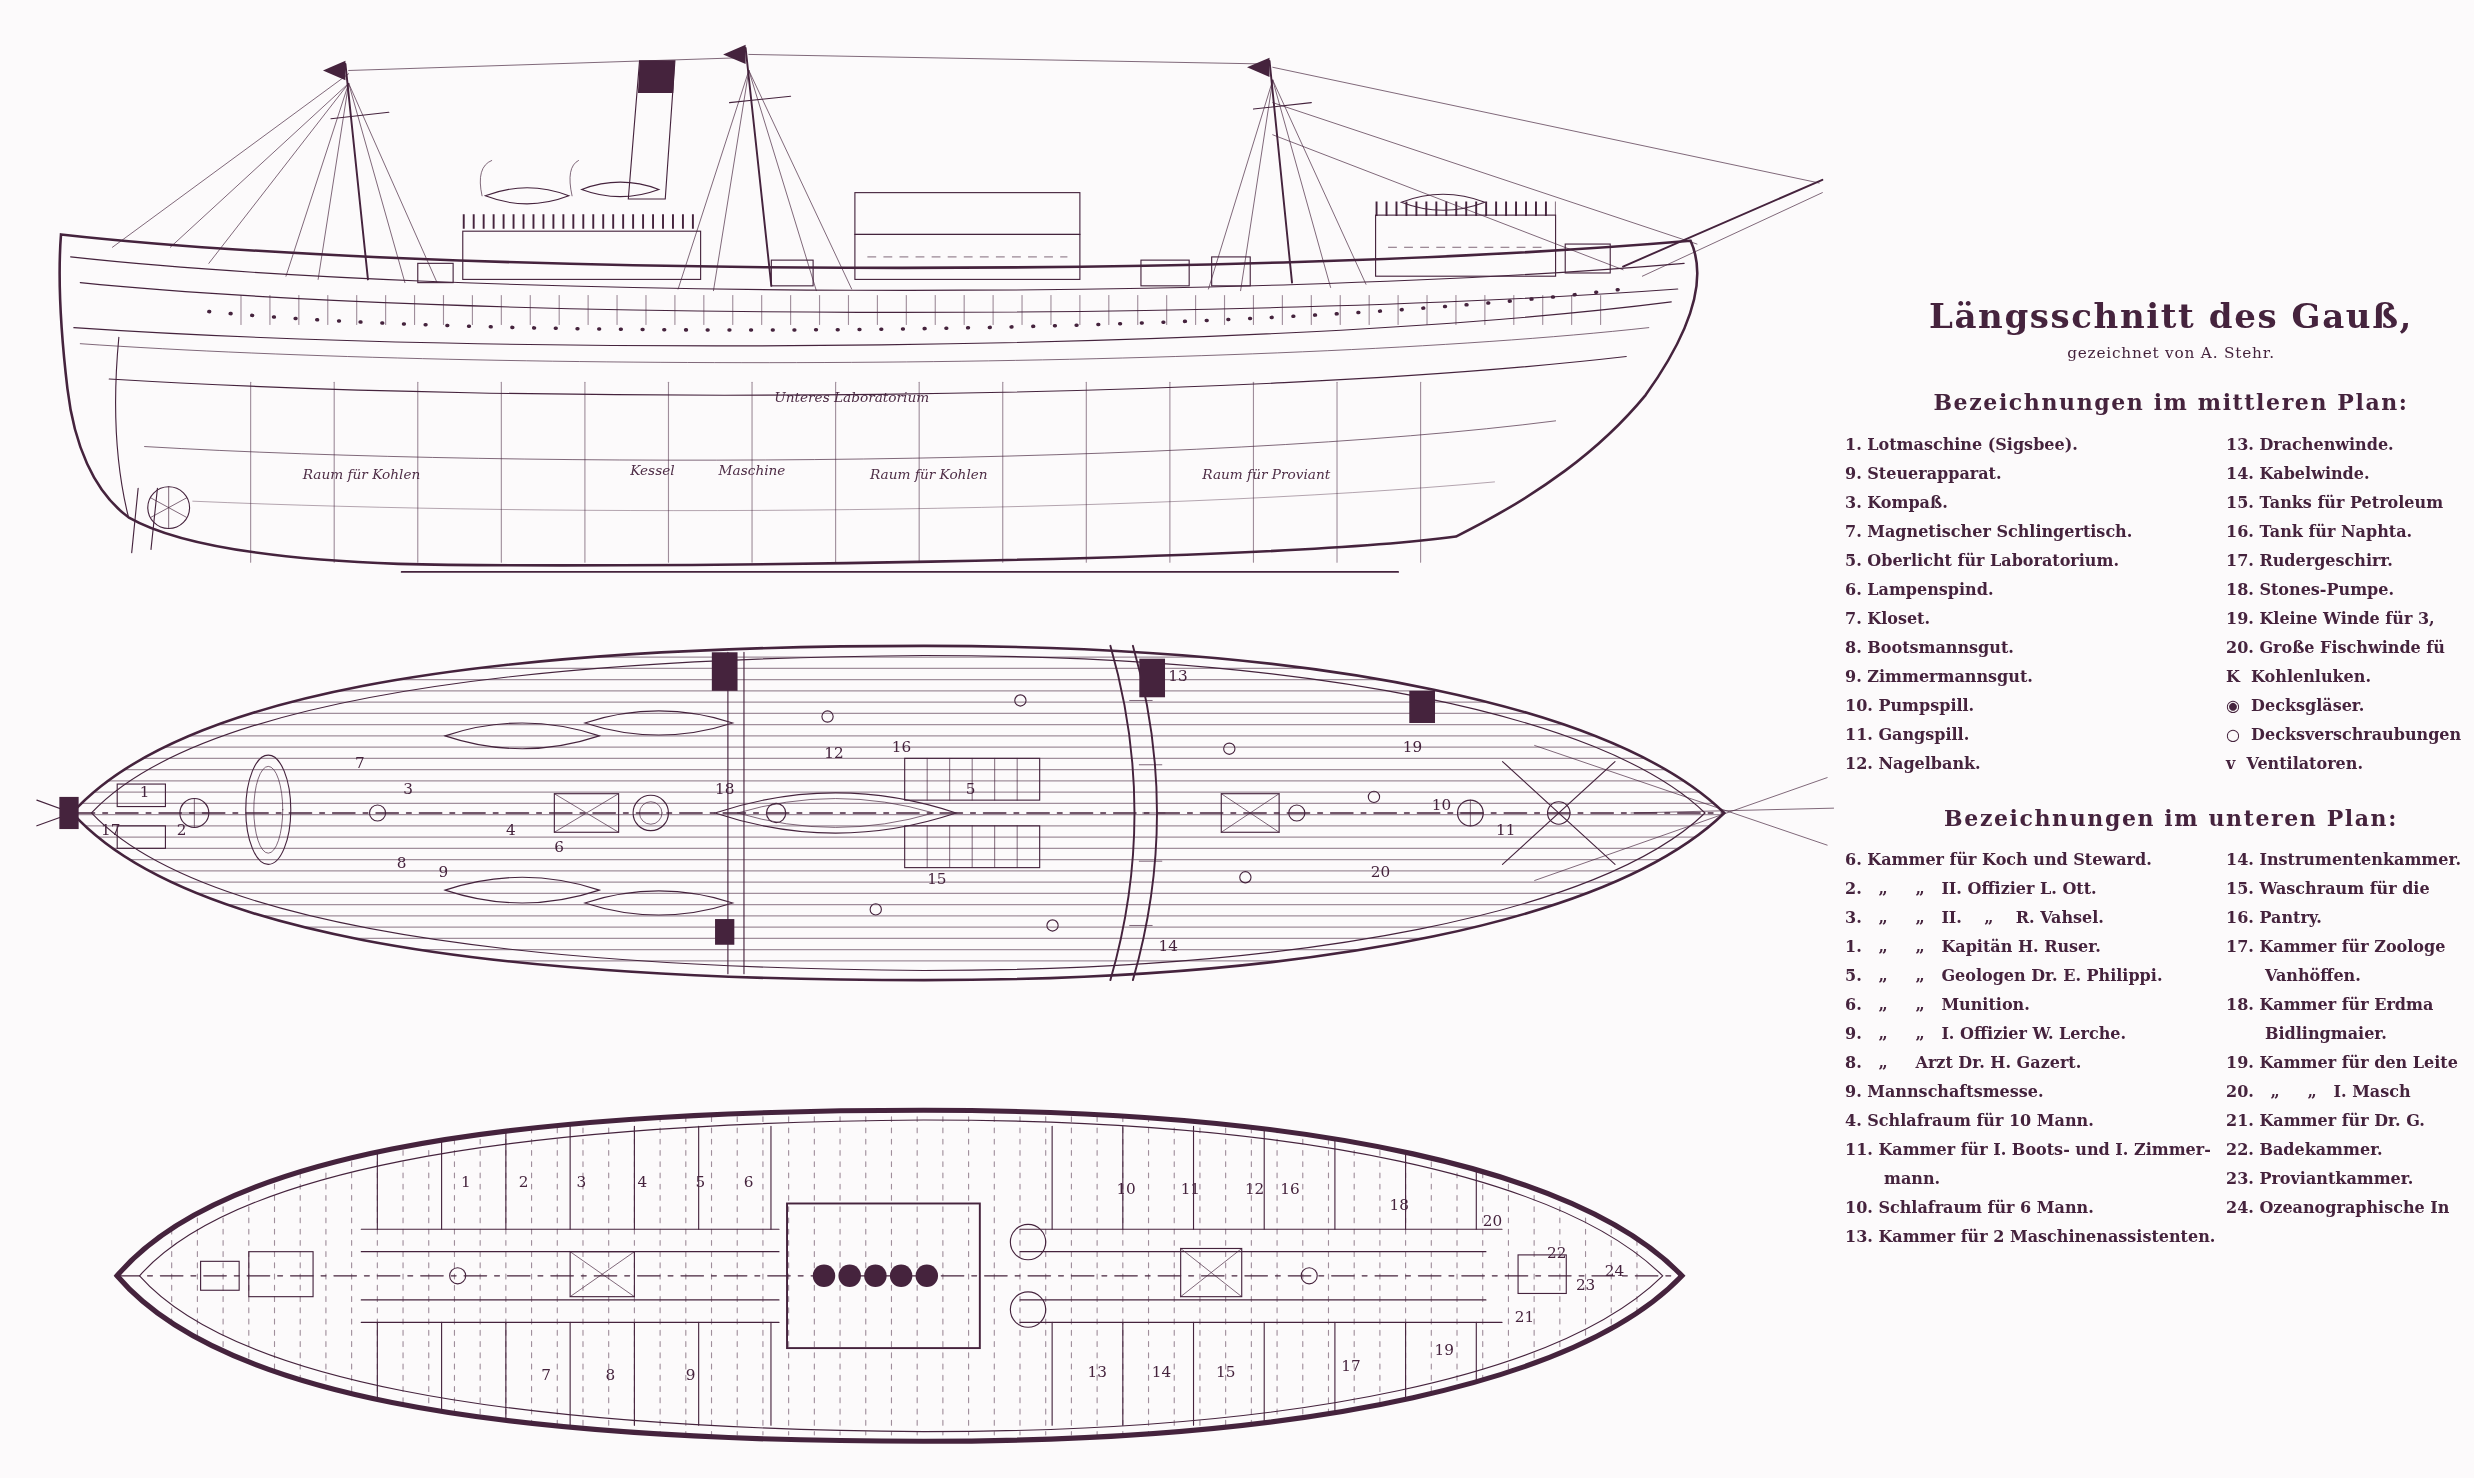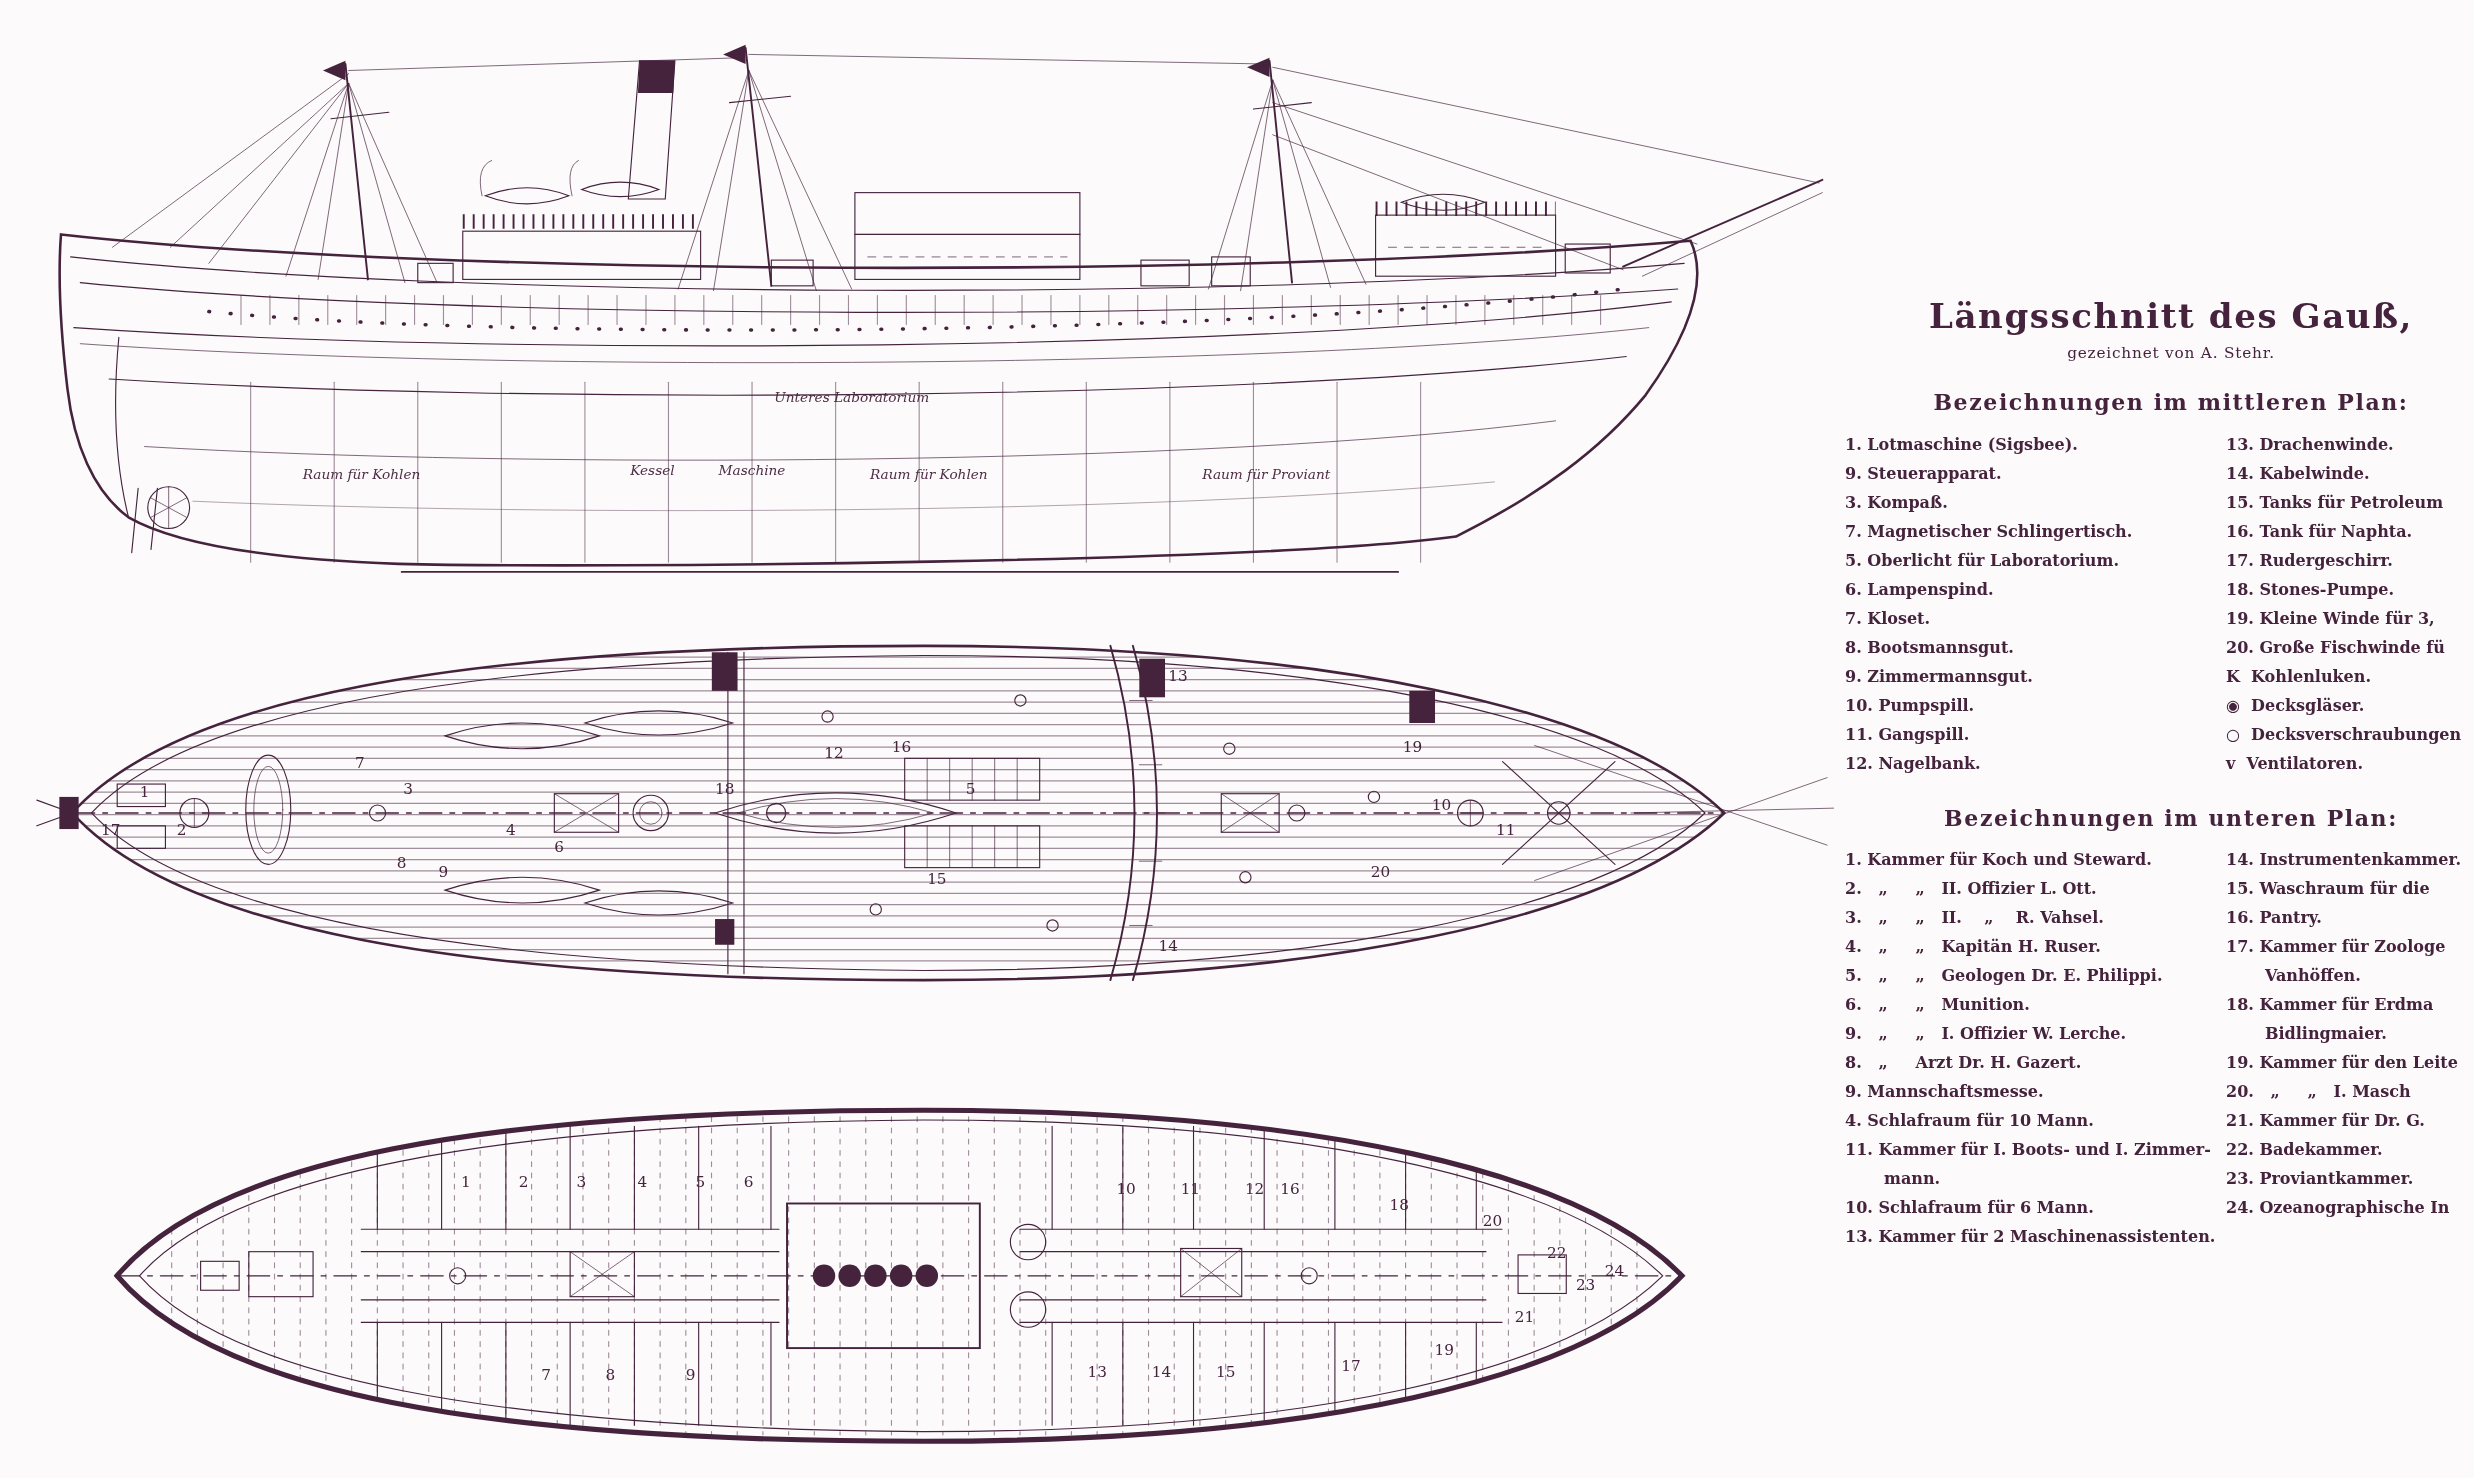--- a/index.html
+++ b/index.html
@@ -518,24 +518,24 @@
             <div class="legend-item">○  Decksverschraubungen</div>
             <div class="legend-item">v  Ventilatoren.</div>
           </div>
       </div>
     </div>
 
     <div>
       <div class="heading">Bezeichnungen im unteren Plan:</div>
       <div class="cols">
         <div class="col left">
-            <div class="legend-item">1. Kammer für Koch und Steward.</div>
+            <div class="legend-item">6. Kammer für Koch und Steward.</div>
             <div class="legend-item">2.   „     „   II. Offizier L. Ott.</div>
             <div class="legend-item">3.   „     „   II.    „    R. Vahsel.</div>
-            <div class="legend-item">4.   „     „   Kapitän H. Ruser.</div>
+            <div class="legend-item">1.   „     „   Kapitän H. Ruser.</div>
             <div class="legend-item">5.   „     „   Geologen Dr. E. Philippi.</div>
             <div class="legend-item">6.   „     „   Munition.</div>
             <div class="legend-item">9.   „     „   I. Offizier W. Lerche.</div>
             <div class="legend-item">8.   „     Arzt Dr. H. Gazert.</div>
             <div class="legend-item">9. Mannschaftsmesse.</div>
             <div class="legend-item">4. Schlafraum für 10 Mann.</div>
             <div class="legend-item">11. Kammer für I. Boots- und I. Zimmer-</div>
             <div class="legend-item">       mann.</div>
             <div class="legend-item">10. Schlafraum für 6 Mann.</div>
             <div class="legend-item">13. Kammer für 2 Maschinenassistenten.</div>

